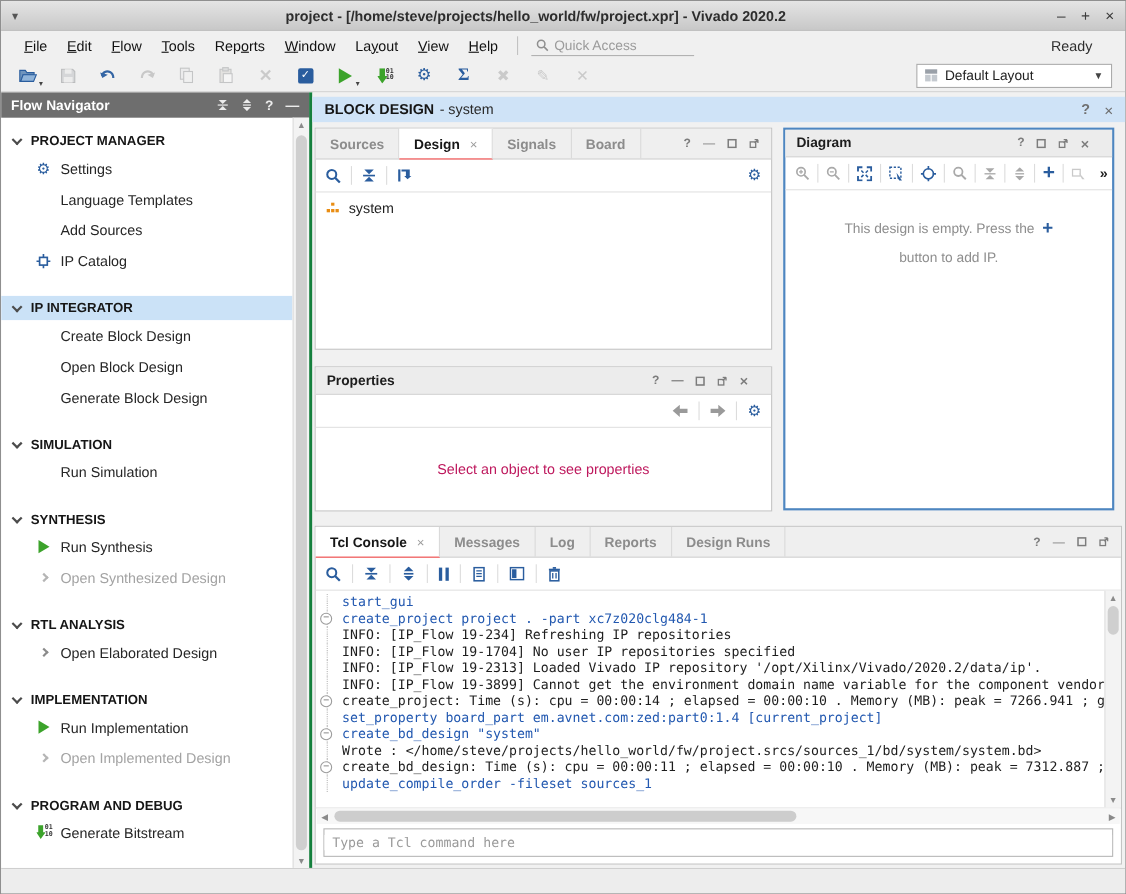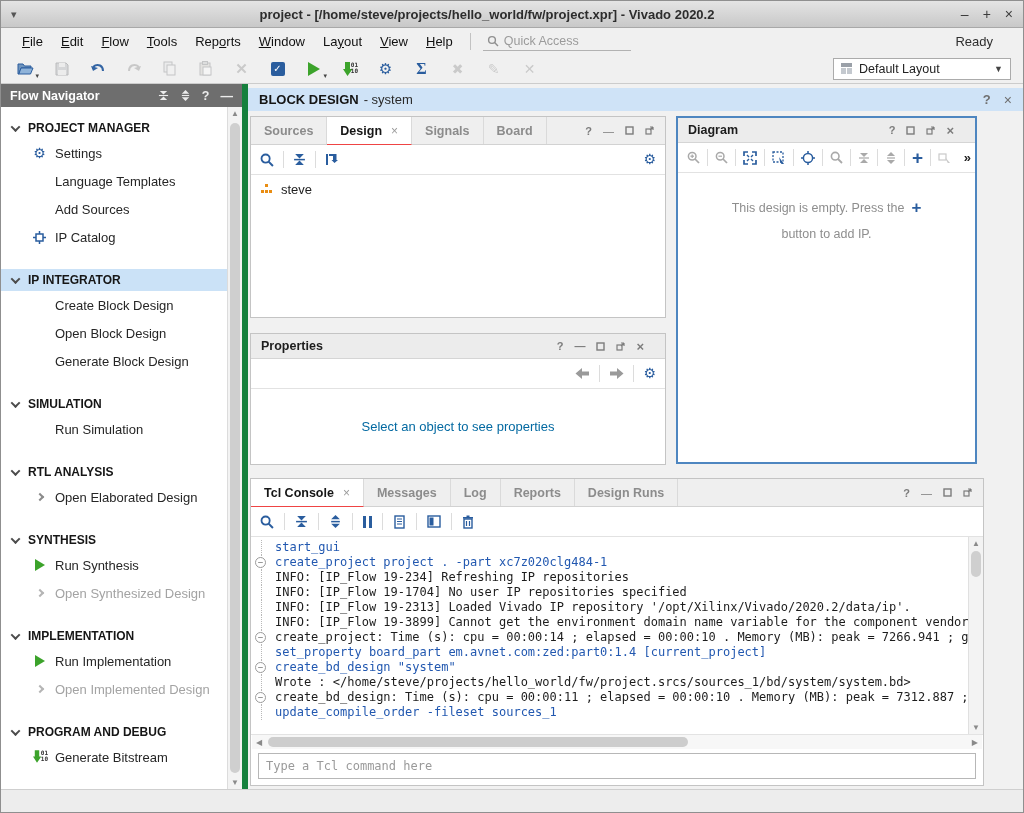--- a/index.html
+++ b/index.html
@@ -50,21 +50,21 @@
   .layout-grid { width:11px; height:11px; background:
     linear-gradient(#9aa0a8,#9aa0a8) 0 0/11px 4px no-repeat,
     linear-gradient(#c4c9cf,#c4c9cf) 0 5px/5px 6px no-repeat,
     linear-gradient(#c4c9cf,#c4c9cf) 6px 5px/5px 6px no-repeat; }
   .layout-caret { margin-left:auto; font-size:9px; color:#444; }
 
   
   .main { display:flex; height:705px; }
 
   
-  .sidebar { width:247px; background:#fff; border-right:6px solid #15803d; display:flex; flex-direction:column; }
+  .sidebar { width:283px; background:#fff; border-right:3px solid #15803d; display:flex; flex-direction:column; }
   .fn-header { height:23px; background:#6e6e6e; color:#fff; display:flex; align-items:center;
     padding:0 9px; font-weight:bold; font-size:12.5px; flex:none; }
   .fn-hicons { margin-left:auto; display:flex; gap:11px; align-items:center; color:#ececec; }
   .fn-wrap { flex:1; display:flex; min-height:0; }
   .fn-body { flex:1; padding-top:10px; overflow:hidden; }
   .fn-vscroll { width:15px; background:#f3f3f3; border-left:1px solid #dcdcdc; position:relative; }
   .fn-vthumb { position:absolute; left:2px; right:2px; top:16px; bottom:16px; background:#cfcfcf; border-radius:5px; }
   .sb-arr { position:absolute; left:0; right:0; text-align:center; color:#8a8a8a; font-size:8px; }
   .sb-arr.up { top:2px; } .sb-arr.dn { bottom:2px; }
 
@@ -111,21 +111,21 @@
     padding:0 9px; gap:9px; flex:none; }
   .tsep { width:1px; height:17px; background:#dcdcdc; }
   .pt-right { margin-left:auto; display:flex; align-items:center; gap:9px; }
 
   .panel-header { height:25px; background:#ececec; border-bottom:1px solid #d5d5d5; display:flex;
     align-items:center; padding:0 10px; font-weight:bold; font-size:12.5px; color:#1d1d1d; flex:none;gap:29px; }
 
   .tree { flex:1; padding:7px 9px; }
   .tree-row { display:flex; align-items:center; gap:8px; color:#1f1f1f; }
 
-  .empty-note { flex:1; display:flex; align-items:center; justify-content:center; color:#0369a1; }
+  .empty-note { flex:1; display:flex; align-items:center; justify-content:center; color:#be185d; }
   .diagram-empty { flex:1; display:flex; flex-direction:column; align-items:center; justify-content:flex-start;
     padding-top:28px; gap:12px; color:#8e8e8e; font-size:12.5px; }
   .de-line { display:flex; align-items:center; gap:7px; }
   .plus-blue { color:#2a5d9e; font-size:17px; font-weight:bold; line-height:12px; }
 
   
   .console-area { flex:1; display:flex; min-height:0; border-bottom:1px solid #e3e3e3; }
   .console { flex:1; position:relative; overflow:hidden; font-family:"DejaVu Sans Mono",monospace;
     font-size:12px; color:#1d1d1d; padding-top:3px; }
   .cline { position:relative; padding-left:24px; height:15px; line-height:15px; white-space:nowrap; }
@@ -344,45 +344,45 @@
               <span>SIMULATION</span>
             </div>
             <div class="fn-item">
               <span class="fn-icon"></span>
               <span>Run Simulation</span>
             </div>
           </div>
           <div class="fn-section">
             <div class="fn-sec-title">
               <span class="chev-d"></span>
-              <span>RTL ANALYSIS</span>
-            </div>
-            <div class="fn-item">
-              <span class="fn-icon">
-                <span class="chev-r"></span>
-              </span>
-              <span>Open Elaborated Design</span>
-            </div>
-          </div>
-          <div class="fn-section">
-            <div class="fn-sec-title">
-              <span class="chev-d"></span>
               <span>SYNTHESIS</span>
             </div>
             <div class="fn-item">
               <span class="fn-icon">
                 <span class="tri-green"></span>
               </span>
               <span>Run Synthesis</span>
             </div>
             <div class="fn-item dis">
               <span class="fn-icon">
                 <span class="chev-r"></span>
               </span>
               <span>Open Synthesized Design</span>
+            </div>
+          </div>
+          <div class="fn-section">
+            <div class="fn-sec-title">
+              <span class="chev-d"></span>
+              <span>RTL ANALYSIS</span>
+            </div>
+            <div class="fn-item">
+              <span class="fn-icon">
+                <span class="chev-r"></span>
+              </span>
+              <span>Open Elaborated Design</span>
             </div>
           </div>
           <div class="fn-section">
             <div class="fn-sec-title">
               <span class="chev-d"></span>
               <span>IMPLEMENTATION</span>
             </div>
             <div class="fn-item">
               <span class="fn-icon">
                 <span class="tri-green"></span>
@@ -481,21 +481,21 @@
         </span>
       </div>
       <div class="tree">
         <div class="tree-row">
           <svg width="13" height="11" viewBox="0 0 13 11">
             <rect x="5" y="0" width="3" height="3" fill="#e98d13"></rect>
             <rect x="1" y="6" width="3" height="3" fill="#e98d13"></rect>
             <rect x="5" y="6" width="3" height="3" fill="#e98d13"></rect>
             <rect x="9" y="6" width="3" height="3" fill="#e98d13"></rect>
           </svg>
-          <span>steve</span>
+          <span>system</span>
         </div>
       </div>
     </div>
 
     <div class="panel" id="props-panel">
       <div class="panel-header">
         <span>Properties</span>
         <span class="win-icons">
           <span style="font-weight:bold">?</span>
           <span>—</span>

